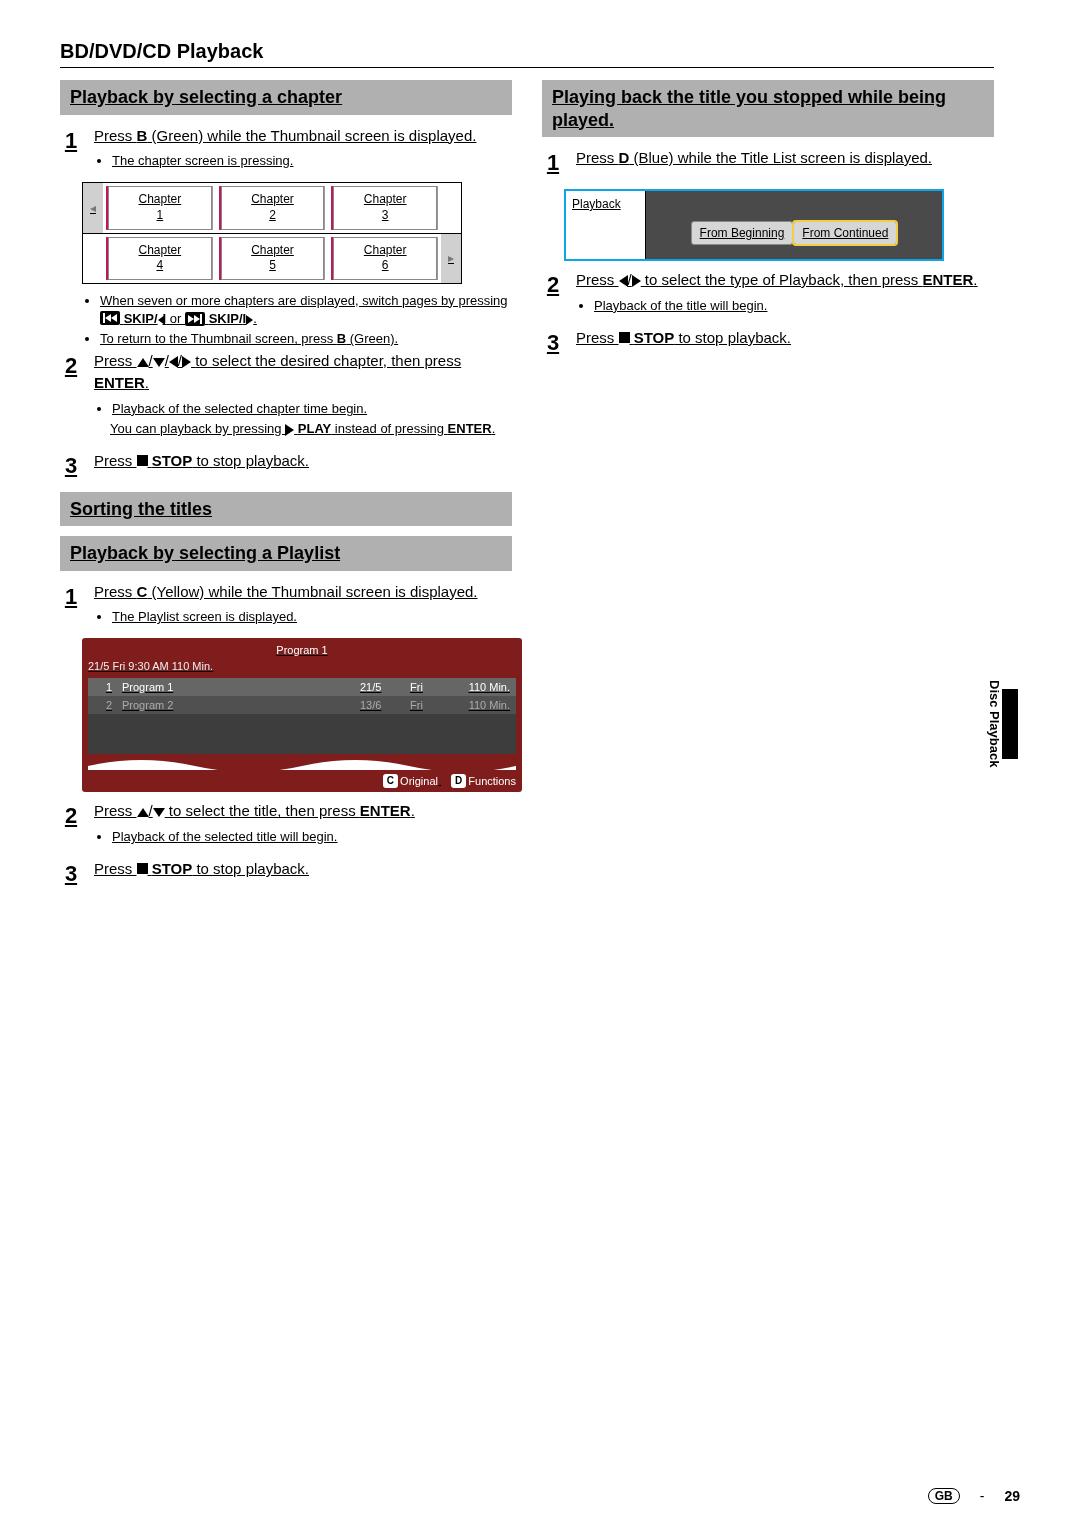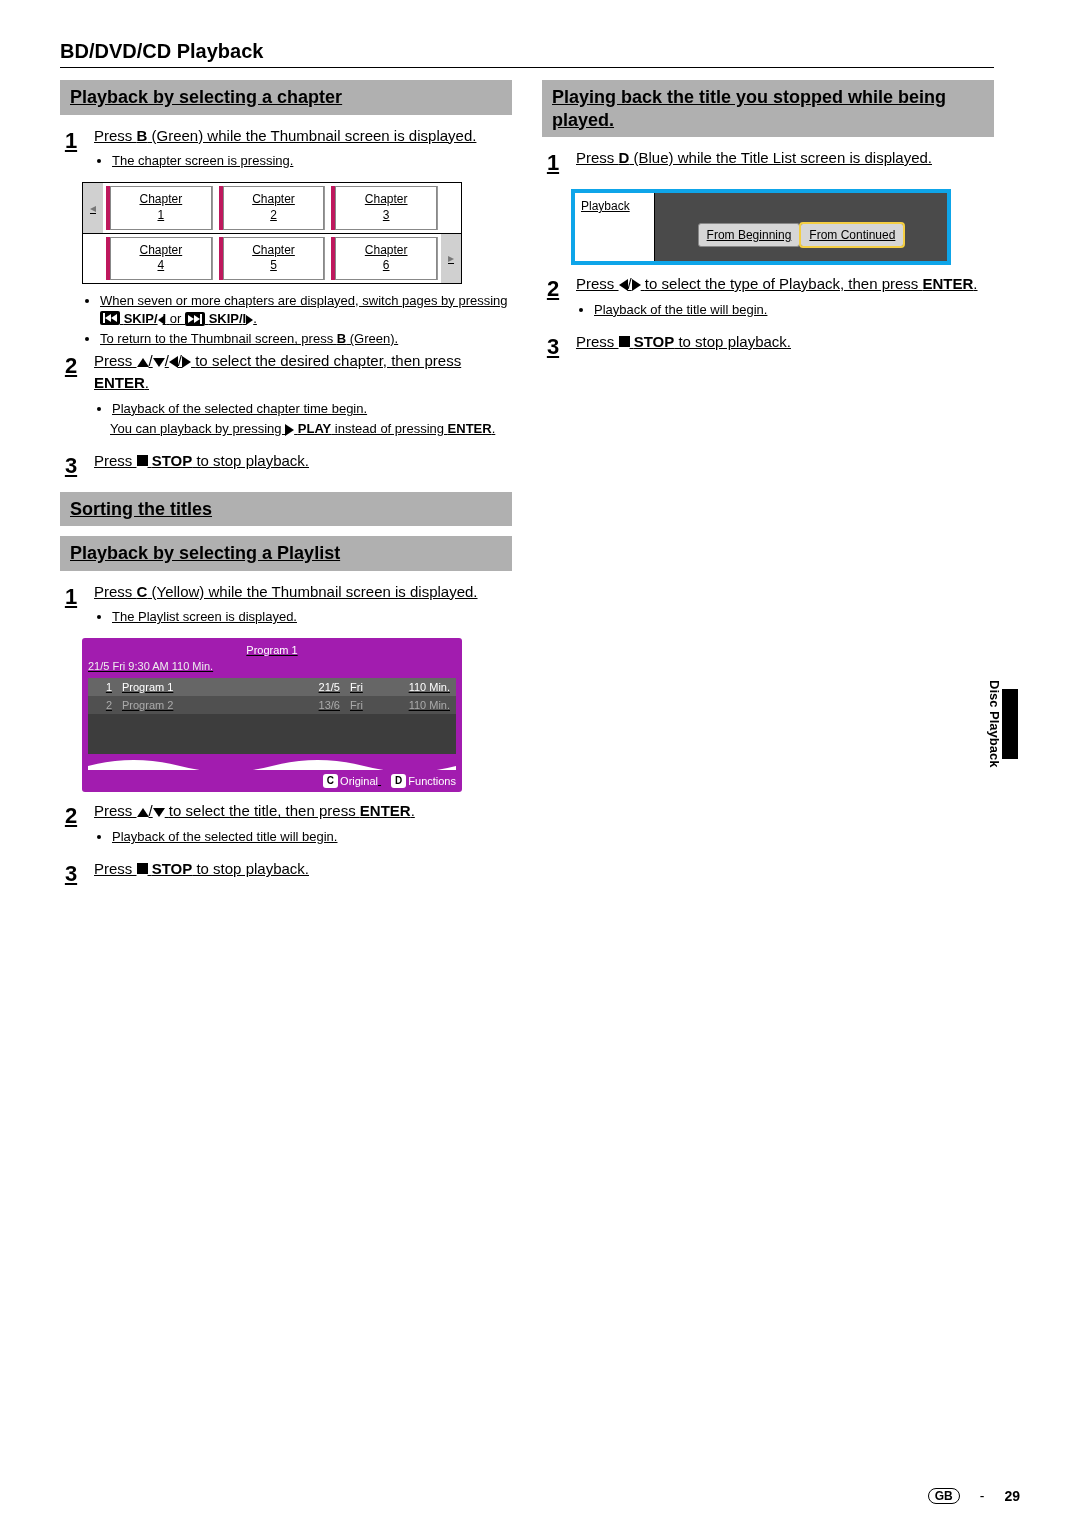--- a/index.html
+++ b/index.html
@@ -14,43 +14,43 @@
   .step-body{flex:1;}
   .bullets{list-style:disc;padding-left:18px;margin-top:6px;font-size:13px;line-height:1.4;}
   .bullets li{margin-bottom:2px;}
   .sub{font-size:13px;line-height:1.35;}
   b{font-weight:bold;}
   
   .chapter-box{border:1px solid #000;margin:10px 0 8px 22px;width:380px;}
   .chapter-row{display:flex;}
   .chapter-row + .chapter-row{border-top:1px solid #000;}
   .chapter-arrow{width:20px;display:flex;align-items:center;justify-content:center;font-size:12px;background:#d0d0d0;}
-  .chapter-cell{flex:1;border-left:4px solid #be185d;border-right:1px solid #999;text-align:center;padding:6px 4px;font-size:12px;line-height:1.3;box-shadow:inset 0 0 0 1px #888;margin:3px;}
+  .chapter-cell{flex:1;border-left:2px solid #be185d;border-right:1px solid #999;text-align:center;padding:6px 4px;font-size:12px;line-height:1.3;box-shadow:inset 0 0 0 1px #888;margin:3px;}
   .chapter-cell:first-of-type{border-left:none;}
   
-  .playlist-box{margin:10px 0 8px 22px;width:380px;background:#a21caf;color:#fff;font-size:11px;padding:6px 6px 4px;position:relative;border-radius:3px;}
+  .playlist-box{margin:10px 0 8px 22px;width:440px;background:#7f1d1d;color:#fff;font-size:11px;padding:6px 6px 4px;position:relative;border-radius:3px;}
   .pl-title{text-align:center;margin-bottom:4px;}
   .pl-meta{margin-bottom:6px;color:#eee;}
   .pl-rows{background:#474747;}
   .pl-row{display:flex;padding:3px 6px;gap:10px;}
   .pl-row1{background:#666;}
   .pl-row2{background:#505050;color:#aaa;}
   .pl-row span:nth-child(1){width:18px;text-align:right;}
   .pl-row span:nth-child(2){flex:1;}
-  .pl-row span:nth-child(3){width:40px;text-align:right;}
+  .pl-row span:nth-child(3){width:40px;}
   .pl-row span:nth-child(4){width:30px;}
   .pl-row span:nth-child(5){width:60px;text-align:right;}
   .pl-blank{height:40px;background:#3d3d3d;}
   .pl-wave{position:relative;height:16px;overflow:hidden;}
   .pl-wave svg{width:100%;height:24px;display:block;}
   .pl-foot{text-align:right;padding-top:4px;}
   .key{display:inline-flex;align-items:center;gap:2px;margin-left:10px;}
   .key-badge{display:inline-block;background:#fff;color:#000;border-radius:3px;padding:0 4px;font-size:10px;line-height:14px;font-weight:bold;}
   
-  .pb-box{border:4px solid #0ea5e9;margin:10px 0 8px 29px;width:380px;display:flex;font-size:12px;}
+  .pb-box{border:2px solid #0ea5e9;margin:10px 0 8px 22px;width:380px;display:flex;font-size:12px;}
   .pb-left{width:80px;border-right:1px solid #000;padding:6px;}
   .pb-right{flex:1;background:#4a4a4a;padding:30px 10px 14px;display:flex;justify-content:center;align-items:flex-end;}
   .pb-btn{background:#d6d6d6;border:1px solid #888;border-radius:3px;padding:4px 8px;font-size:12px;}
   .pb-btn.sel{outline:2px solid #f4ce42;outline-offset:-1px;}
   
   .ic{display:inline-block;vertical-align:middle;}
   .tri-r{width:0;height:0;border-left:9px solid #000;border-top:6px solid transparent;border-bottom:6px solid transparent;}
   .tri-l{width:0;height:0;border-right:9px solid #000;border-top:6px solid transparent;border-bottom:6px solid transparent;}
   .tri-u{width:0;height:0;border-bottom:9px solid #000;border-left:6px solid transparent;border-right:6px solid transparent;}
   .tri-d{width:0;height:0;border-top:9px solid #000;border-left:6px solid transparent;border-right:6px solid transparent;}

